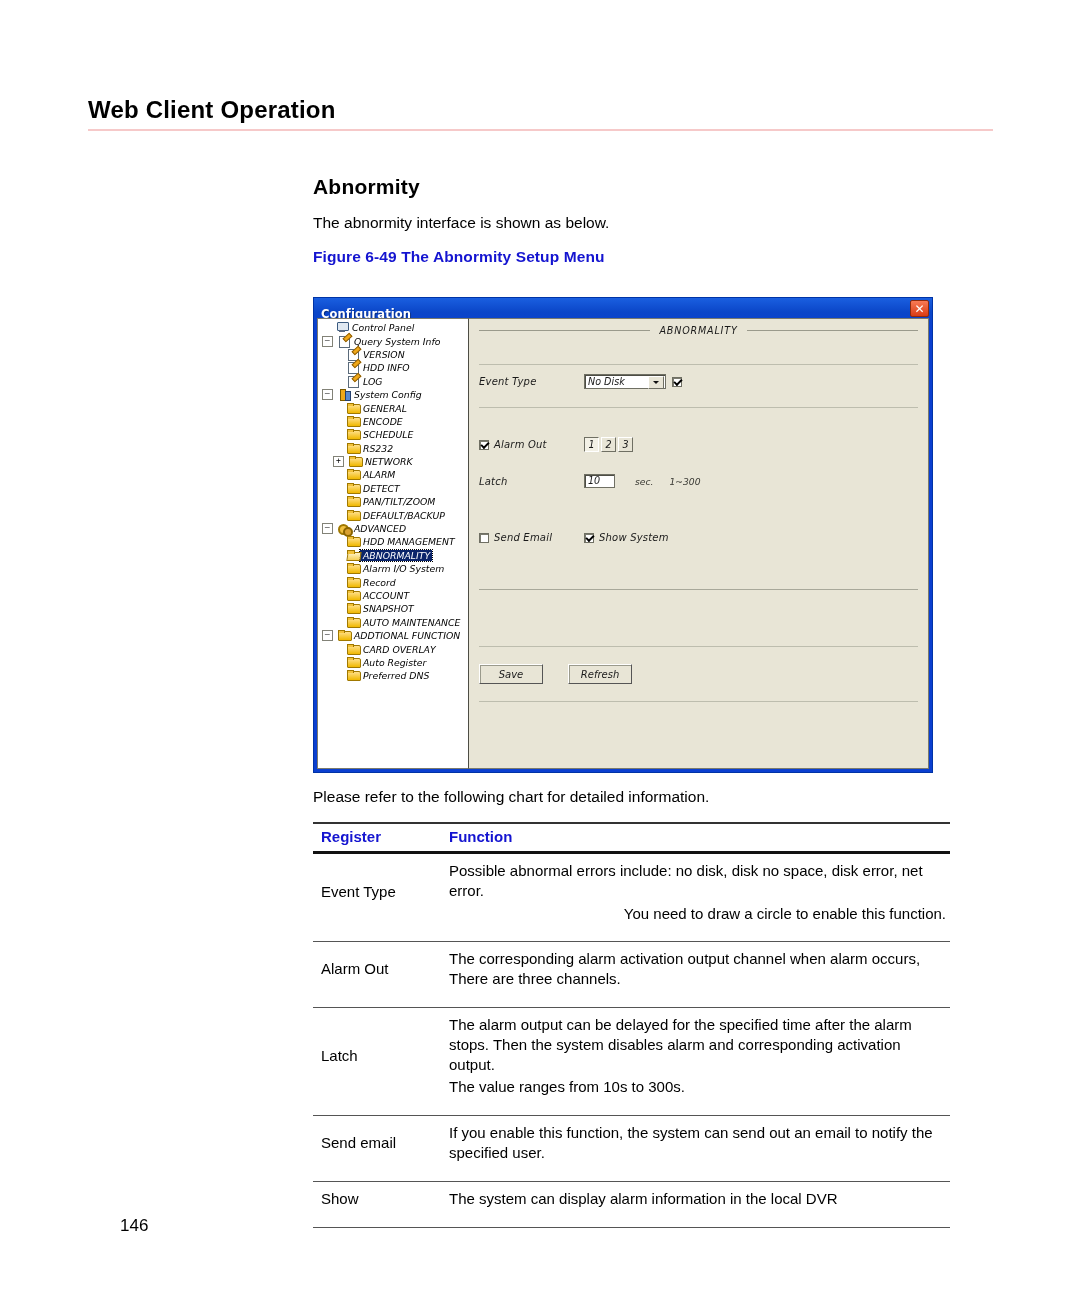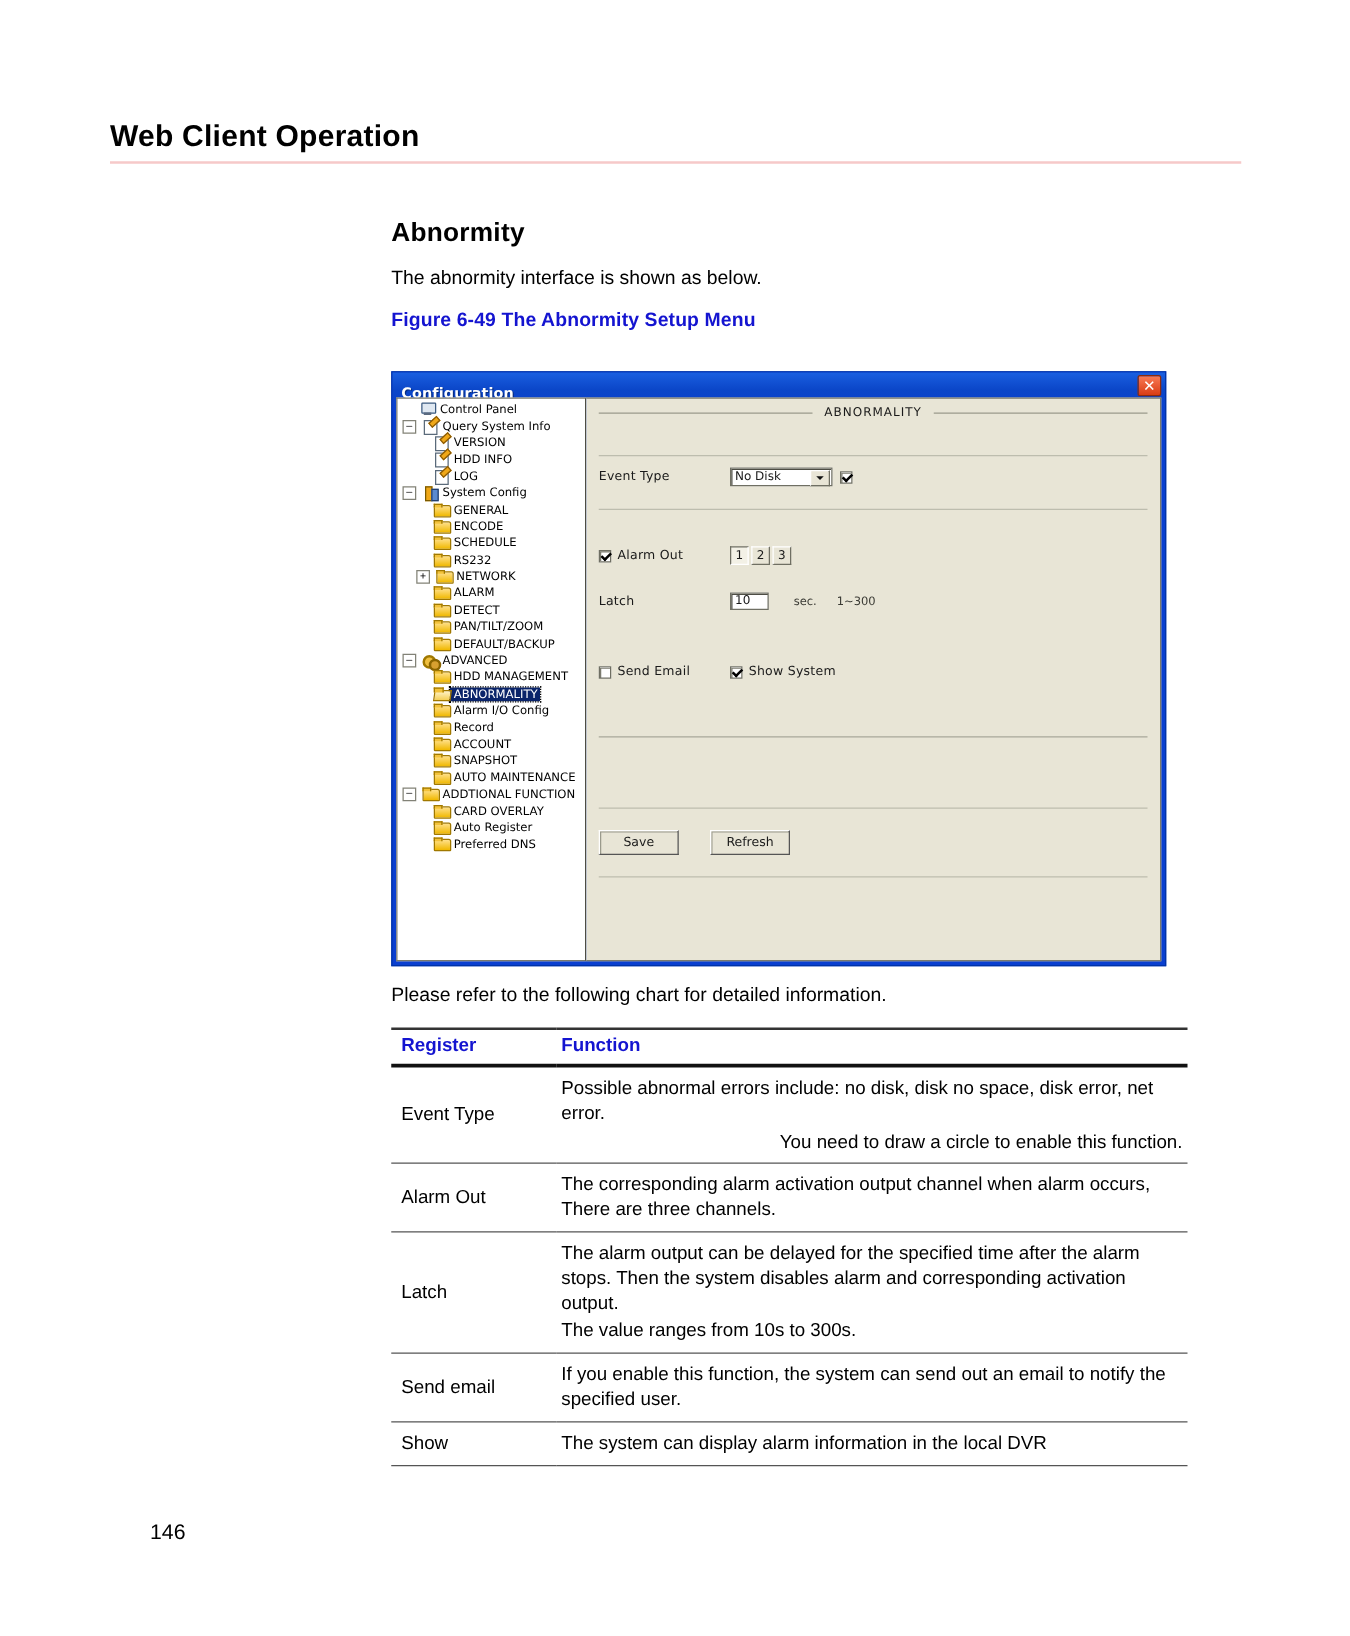--- a/index.html
+++ b/index.html
@@ -90,20 +90,21 @@
     color: #fff; font-size: 12px; font-weight: bold;
     display: flex; align-items: center; justify-content: center;
     line-height: 1;
     cursor: pointer;
   }
 
   #config-body {
     position: absolute;
     left: 3px; right: 3px; top: 20px; bottom: 3px;
     display: flex;
+    font-style: italic;
   }
   
   #tree-pane {
     width: 152px;
     background: #ffffff;
     border: 1px solid #7a7a6d;
     border-right: 1px solid #4d4d44;
     box-sizing: border-box;
     overflow: hidden;
     padding: 2px 0 0 2px;
@@ -342,21 +343,21 @@
   #param-table .c1 { width: 124px; padding-left: 8px; }
   #param-table .c2 { padding-left: 4px; padding-right: 4px; }
   #param-table thead th {
     color: #1414d0; font-weight: bold;
     border-top: 2px solid #333;
     border-bottom: 3px solid #111;
     padding: 4px 0 6px 0;
     font-size: 15px;
   }
   #param-table tbody tr { border-bottom: 1.5px solid #555; }
-  #param-table tbody td { padding-top: 7px; padding-bottom: 7px; line-height: 1.32; }
+  #param-table tbody td { padding-top: 7px; padding-bottom: 18px; line-height: 1.32; }
   .justify { text-align: justify; text-justify: inter-word; }
   .justify p { margin: 0 0 3px 0; }
   .justify p:last-child { margin-bottom: 0; }
 
   #page-number {
     position: absolute;
     left: 120px; top: 1216px;
     font-size: 17px;
   }
 </style>
@@ -508,21 +509,21 @@
           <span class="expander blank"></span>
           <span class="dots" style="width: 3px;"></span>
           <span class="ico folderopen"></span>
           <span class="lbl">ABNORMALITY</span>
         </div>
         <div class="tnode">
           <span class="ind" style="width: 13px;"></span>
           <span class="expander blank"></span>
           <span class="dots" style="width: 3px;"></span>
           <span class="ico folder"></span>
-          <span class="lbl">Alarm I/O Config</span>
+          <span class="lbl">Alarm I/O System</span>
         </div>
         <div class="tnode">
           <span class="ind" style="width: 13px;"></span>
           <span class="expander blank"></span>
           <span class="dots" style="width: 3px;"></span>
           <span class="ico folder"></span>
           <span class="lbl">Record</span>
         </div>
         <div class="tnode">
           <span class="ind" style="width: 13px;"></span>

